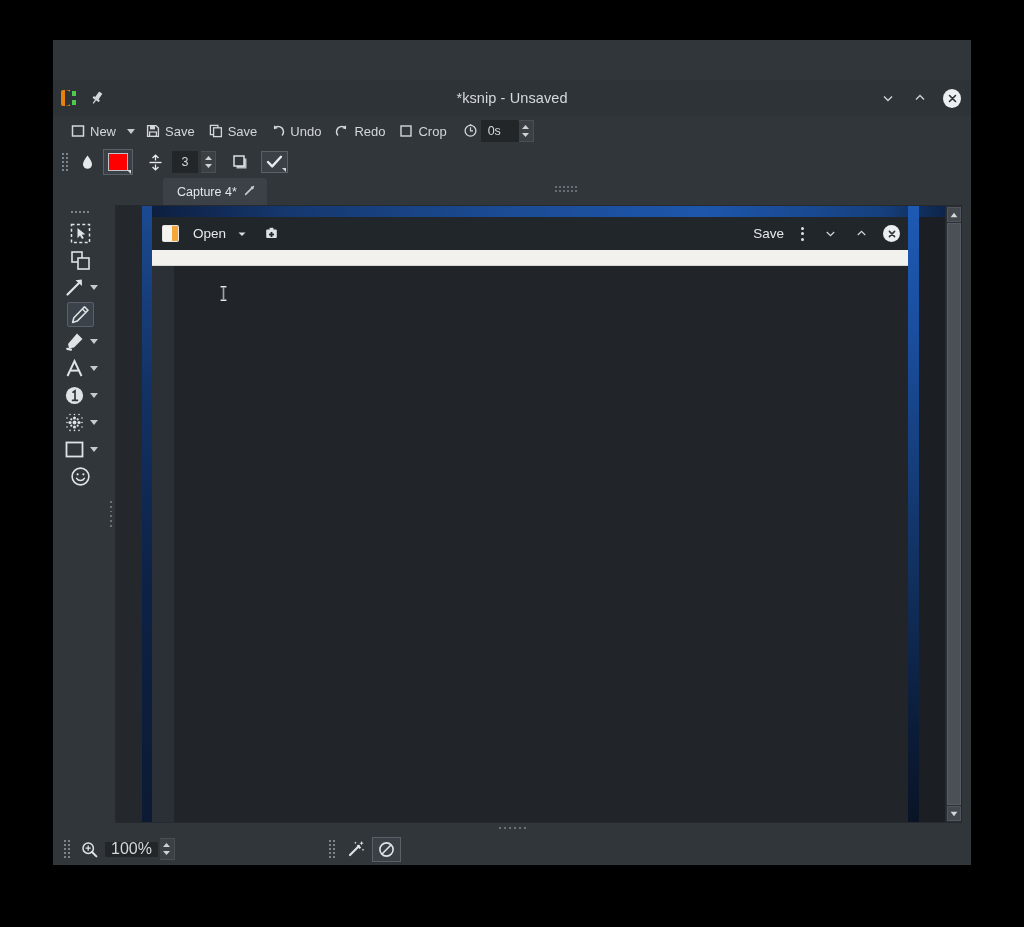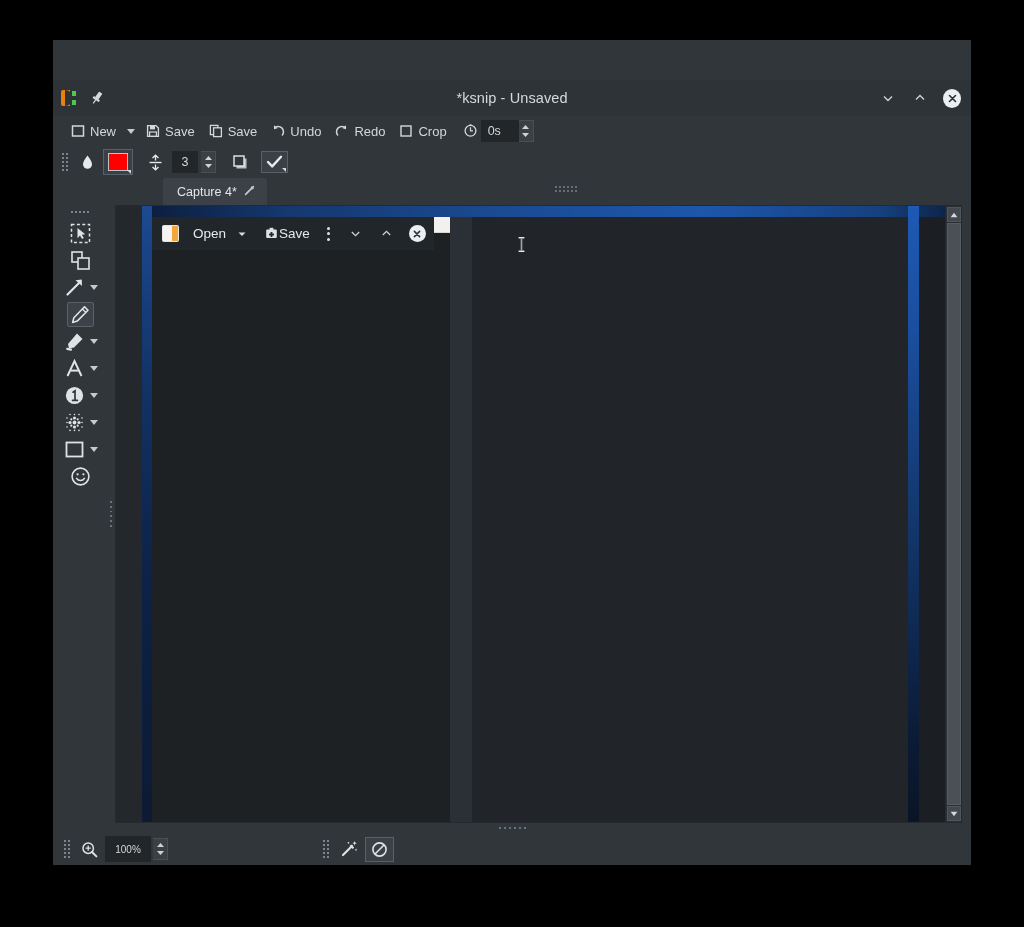--- a/index.html
+++ b/index.html
@@ -205,21 +205,21 @@
   .glow-right {
     position: absolute; right: 26px; top: 0; width: 11px; bottom: 0;
     background: linear-gradient(to bottom, #1d5ab4 0%, #1a4d9c 22%, #123466 55%, #0b1c38 85%, #0a1426 100%);
   }
   .shot-desktop-right {
     position: absolute; right: 0; top: 0; width: 26px; bottom: 0; background: #1b1e22;
   }
   .gedit {
     position: absolute; left: 36px; top: 11px; right: 37px; bottom: 0;
     background: #1e2124;
-    display: flex; flex-direction: row;
+    display: flex; flex-direction: column;
   }
   .gedit-titlebar {
     height: 33px; flex: 0 0 33px; background: #21262b;
     display: flex; align-items: center; padding: 0 8px 0 10px;
     position: relative;
   }
   .gedit-icon {
     width: 17px; height: 17px; background: #e8e6e3; border-radius: 2px;
     position: relative; overflow: hidden;
   }
@@ -279,22 +279,22 @@
   }
   .splitter-h .dots { display: flex; gap: 3px; }
   .splitter-h .dots i { width: 2px; height: 2px; background: #6a7178; display:block; }
 
   
   .statusbar {
     height: 32px; flex: 0 0 32px; background: #31363b;
     display: flex; align-items: center; padding-left: 10px; gap: 2px;
   }
   .zoom-field {
-    background: #232629; color: #d3d7da; font-size: 10px;
-    height: 26px; min-width: 46px; display:flex; align-items:center; justify-content:center;
+    background: #232629; color: #d3d7da; font-size: 16px;
+    height: 15px; min-width: 46px; display:flex; align-items:center; justify-content:center;
     padding: 0 6px;
   }
   .status-spacer { width: 150px; }
   .sb-btn { padding: 3px 5px; display:flex; align-items:center; cursor: default; }
   .sb-btn.boxed { background: #3a4046; border: 1px solid #5a6068; }
 
   .caret-dn { width: 0; height: 0; border-left: 4px solid transparent; border-right: 4px solid transparent; border-top: 5px solid #c6cacd; }
 </style>
 </head>
 <body>

